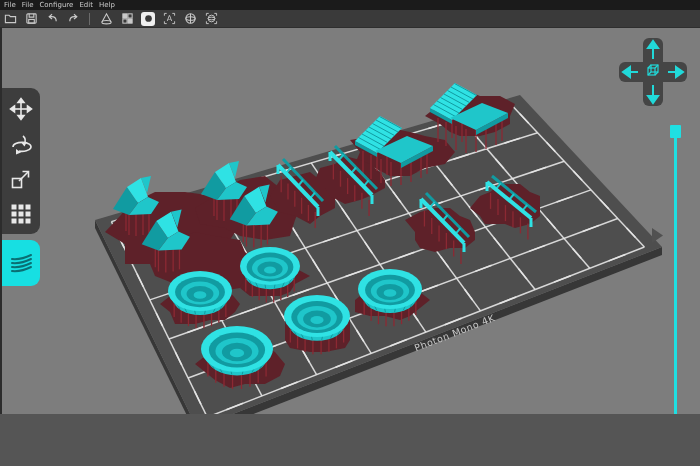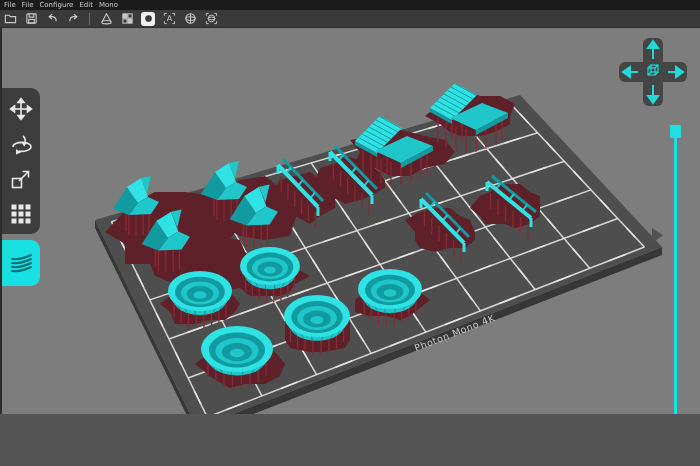--- a/index.html
+++ b/index.html
@@ -32,21 +32,21 @@
 </head>
 <body>
 
 <div class="window">
 
   <div class="menubar">
     <span>File</span>
     <span>File</span>
     <span>Configure</span>
     <span>Edit</span>
-    <span>Mono</span>
+    <span>Help</span>
   </div>
 
   <div class="toolbar">
     <div class="tb-btn">
       <svg width="13" height="13" viewBox="0 0 14 14" fill="none" stroke="#c9c9c9" stroke-width="1.2">
         <path d="M1.5 11.5 V3.5 h4 l1.5 1.5 H12.5 V11.5 Z"></path>
       </svg>
     </div>
     <div class="tb-btn">
       <svg width="13" height="13" viewBox="0 0 14 14" fill="none" stroke="#c9c9c9" stroke-width="1.2">

